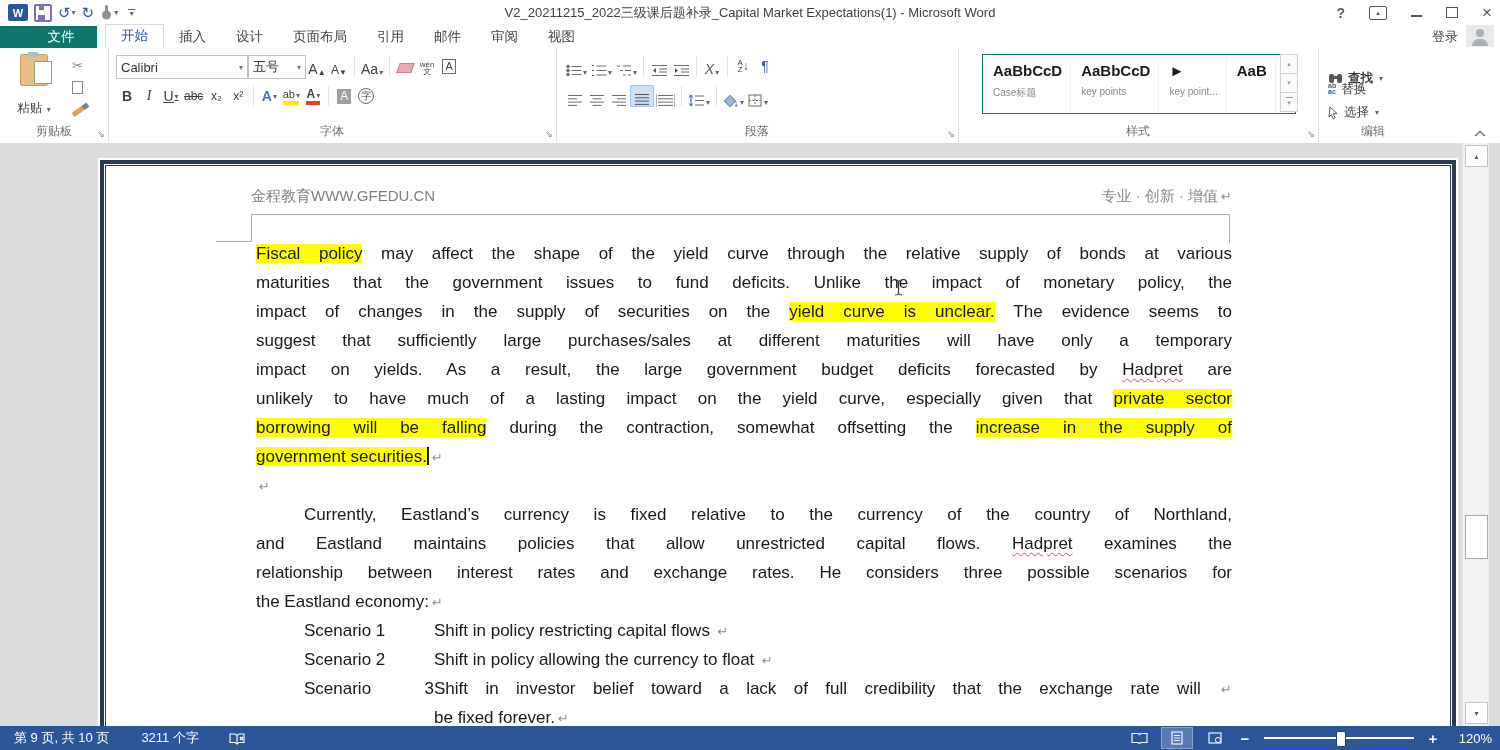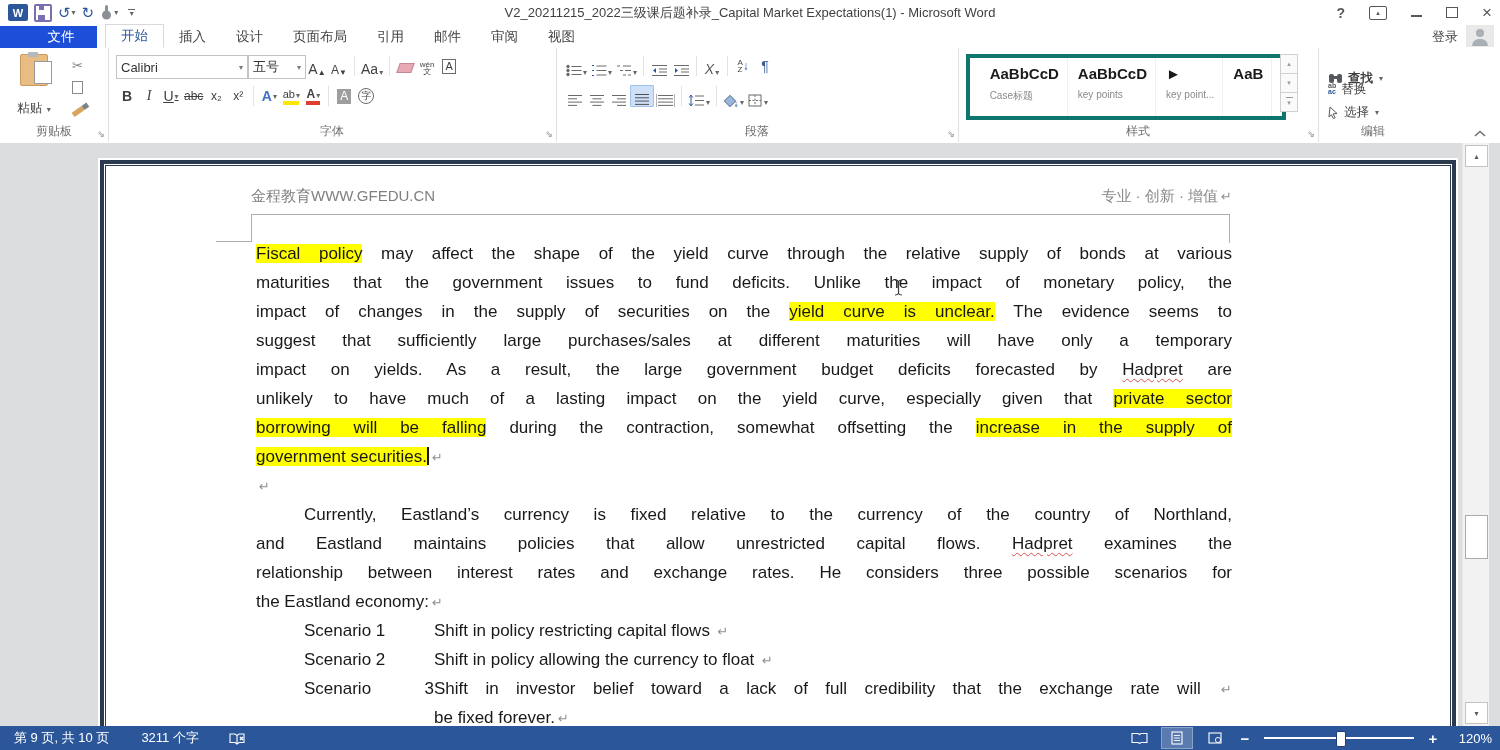--- a/index.html
+++ b/index.html
@@ -23,21 +23,21 @@
   .wc{color:#585858;font-size:14px;display:flex;align-items:center;justify-content:center;}
   .wc-ribbondisp{width:16px;height:12px;border:1px solid #585858;border-radius:2px;font-size:7px;color:#585858;}
   .wc-min{width:11px;height:2px;background:#585858;margin-top:6px;}
   .wc-restore{width:10px;height:9px;border:1px solid #585858;position:relative;background:#fff;}
   .wc-restore:before{content:"";position:absolute;left:2px;top:-4px;width:9px;height:8px;border:1px solid #585858;background:#fff;z-index:-1;}
 
   
   .tabrow{position:absolute;left:0;top:25px;width:1500px;height:23px;background:#fff;border-bottom:1px solid #d9d9d9;
           display:flex;align-items:flex-end;}
   .tab{height:22px;line-height:22px;padding:0 15px;font-size:13.5px;color:#444;margin-bottom:0;}
-  .tab.file{background:#1d4ed8;color:#fff;width:42px;text-align:center;margin-right:8px;padding-left:40px;}
+  .tab.file{background:#0f766e;color:#fff;width:42px;text-align:center;margin-right:8px;padding-left:40px;}
   .tab.active{background:#fff;color:#2b579a;border:1px solid #d9d9d9;border-bottom:1px solid #fff;height:22px;}
   .signin{position:absolute;right:42px;top:28px;font-size:13px;color:#444;}
   .avatar{position:absolute;right:6px;top:25px;width:28px;height:22px;background:#e9e9e9;display:flex;align-items:center;justify-content:center;}
   .avatar .head{width:8px;height:8px;background:#a9afb5;border-radius:50%;position:relative;top:-3px;}
   .avatar .body{position:absolute;bottom:1px;width:16px;height:7px;background:#a9afb5;border-radius:7px 7px 0 0;}
 
   
   .ribbon{position:absolute;left:0;top:48px;width:1500px;height:95px;background:#fff;border-bottom:1px solid #d4d4d4;}
   .group{position:absolute;top:0;height:94px;border-right:1px solid #e0e0e0;}
   .glabel{position:absolute;bottom:2px;left:0;right:0;text-align:center;font-size:12px;color:#6f6f6f;}
@@ -68,21 +68,21 @@
   .sep{width:1px;height:20px;background:#e2e2e2;margin:0 4px;}
   .eraser{width:13px;height:8px;background:#e8a9b4;border:1px solid #c98794;transform:skewX(-20deg);margin-bottom:4px;}
   .wen{display:flex;flex-direction:column;align-items:center;line-height:7px;font-size:8px;color:#444;margin-bottom:2px;}
   .abox{border:1px solid #6a6a6a;font-size:11px;line-height:13px;padding:0 2px;margin-bottom:3px;}
   .underbar{display:block;height:4px;margin-top:-1px;}
   .fx2{display:flex;flex-direction:column;align-items:center;line-height:12px;}
   .circlechar{border:1px solid #6a6a6a;border-radius:50%;font-size:10px;width:14px;height:14px;line-height:14px;text-align:center;margin-bottom:3px;}
   .shadeA{background:#9e9e9e;color:#fff;padding:0 3px;font-size:12px;line-height:15px;margin-bottom:3px;}
 
   
-  .gallery{position:absolute;left:8px;top:6px;width:312px;height:58px;border:4px solid #0f766e;display:flex;overflow:hidden;background:#fff;justify-content:center;}
+  .gallery{position:absolute;left:24px;top:6px;width:312px;height:58px;border:1px solid #0f766e;display:flex;overflow:hidden;background:#fff;}
   .style-item{flex:none;padding:7px 8px 0 10px;border-right:1px solid #f0f0f0;}
   .style-prev{font-size:15px;font-weight:bold;color:#1a1a1a;letter-spacing:0;white-space:nowrap;}
   .style-name{font-size:10px;color:#8a8a8a;margin-top:7px;white-space:nowrap;}
   .gal-scroll{position:absolute;left:322px;top:6px;width:18px;height:58px;display:flex;flex-direction:column;}
   .gal-btn{flex:1;border:1px solid #d0d0d0;border-top-width:0;background:#fafafa;font-size:7px;color:#9a9a9a;
            display:flex;align-items:center;justify-content:center;flex-direction:column;}
   .gal-btn:first-child{border-top-width:1px;}
   .gal-btn .bar{width:7px;height:1px;background:#9a9a9a;margin-bottom:1px;}
 
   

